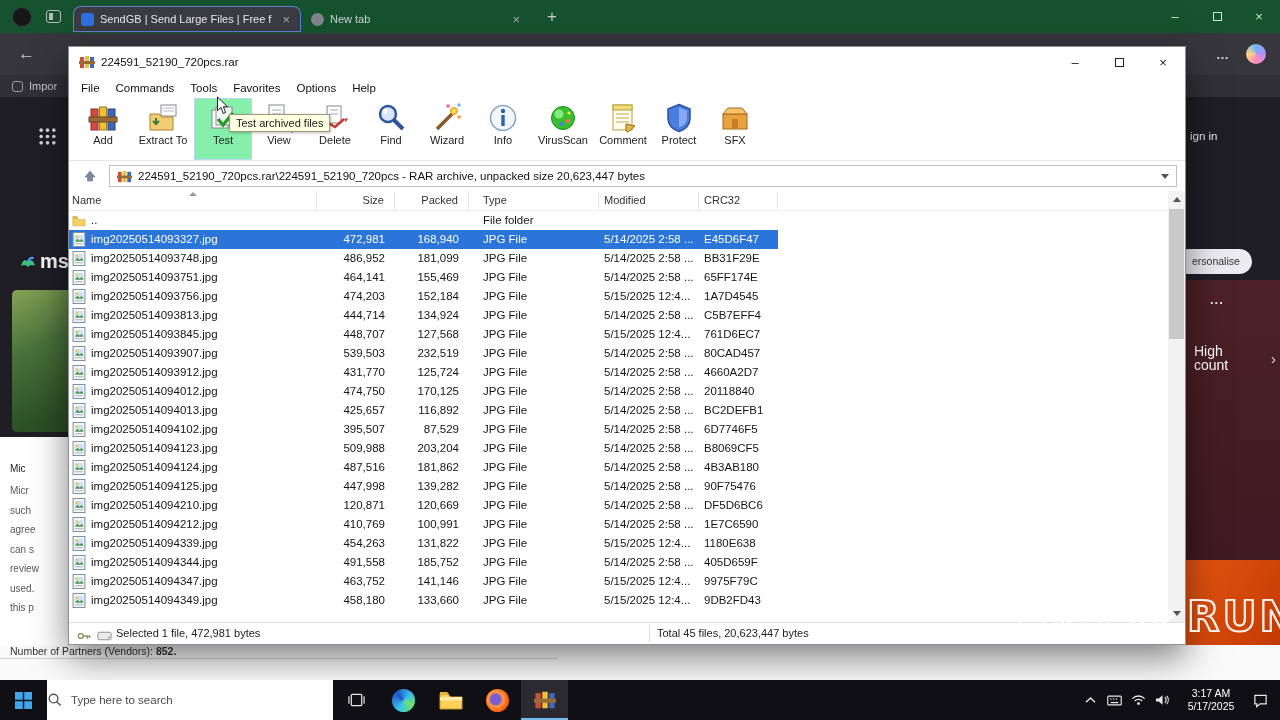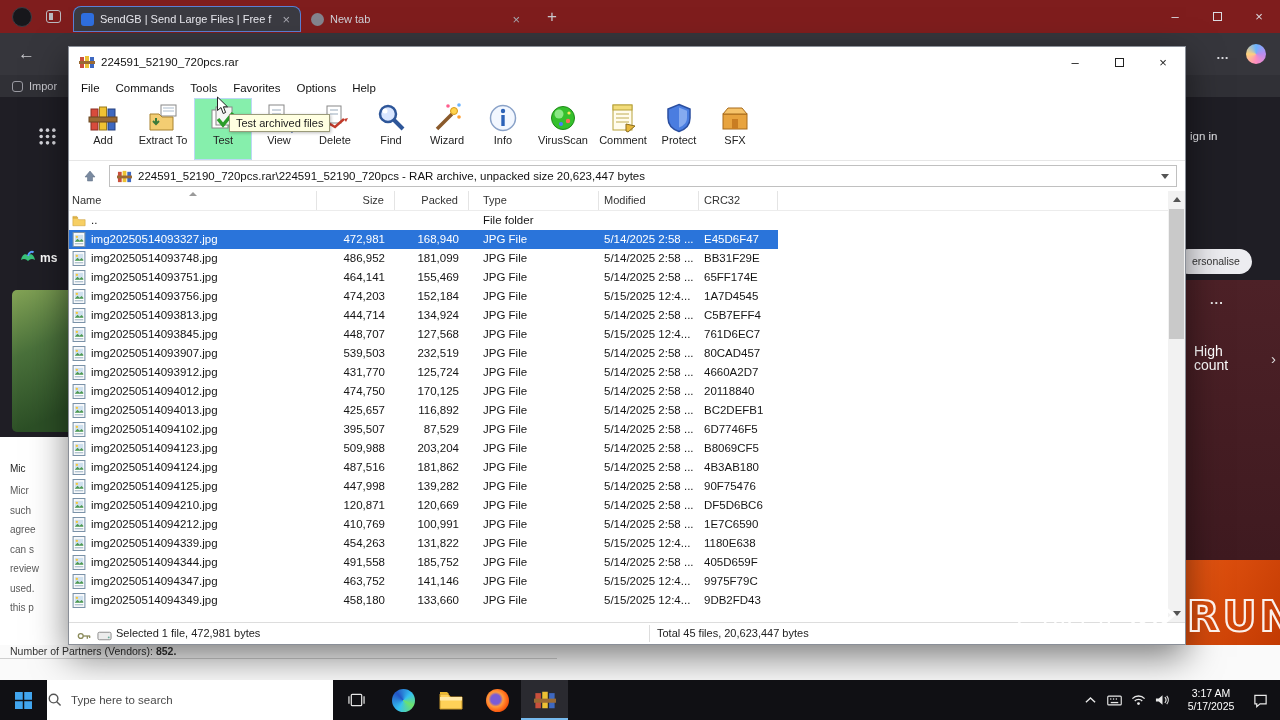--- a/index.html
+++ b/index.html
@@ -2,21 +2,21 @@
 <html><head>
 <meta charset="utf-8">
 <style>
   html,body{margin:0;padding:0;background:#000;}
   *{box-sizing:border-box;}
   #screen{position:relative;width:1280px;height:720px;overflow:hidden;background:#1f1e25;
           font-family:"Liberation Sans","DejaVu Sans",sans-serif;}
 
   
   #chrome{position:absolute;top:0;left:0;width:1280px;height:97px;background:#333338;z-index:2;}
-  #tabstrip{position:absolute;top:0;left:0;right:0;height:33px;background:#7f1d1d;display:flex;align-items:center;}
+  #tabstrip{position:absolute;top:0;left:0;right:0;height:33px;background:#14532d;display:flex;align-items:center;}
   .avatar{width:20px;height:20px;border-radius:50%;background:#17171b;border:1px solid #3c3c44;margin:0 6px 0 12px;flex:none;}
   .vtabs{width:15px;height:13px;border:1.5px solid #b9b9c0;border-radius:3px;margin:0 12px 0 8px;position:relative;flex:none;}
   .vtabs::after{content:"";position:absolute;left:1.5px;top:1.5px;width:4px;height:7px;background:#b9b9c0;}
   .tab{width:228px;height:26px;margin:5px 2px 0 0;border-radius:8px 8px 0 0;display:flex;align-items:center;gap:6px;
        padding:0 8px;color:#cfcfd6;font-size:11px;}
   .tab.active{background:#3b3b42;box-shadow:inset 0 0 0 1px #5b7fd4;color:#e8e8ee;}
   .tab-title{flex:1;overflow:hidden;white-space:nowrap;}
   .tab-close{color:#a8a8b0;font-size:13px;padding:0 3px;flex:none;}
   .fav1{width:13px;height:13px;border-radius:3px;background:#2f6fe0;flex:none;}
   .fav2{width:13px;height:13px;border-radius:50%;background:#84848e;flex:none;}
@@ -29,21 +29,21 @@
   .nav-right{margin-left:auto;display:flex;align-items:center;gap:16px;margin-right:14px;}
   .ellip{color:#d9d9de;font-size:13px;font-weight:bold;letter-spacing:1px;}
   .copilot{width:20px;height:20px;border-radius:50%;background:conic-gradient(#6ab4ff,#b98cf0,#ff8cc0,#ffd27c,#6ab4ff);}
   #bookmarks{position:absolute;top:75px;left:0;right:0;height:22px;background:#303036;display:flex;align-items:center;
              color:#c6c6cc;font-size:11px;gap:6px;padding-left:12px;}
   .bm-icon{width:11px;height:11px;border:1.3px solid #9a9aa2;border-radius:3px;flex:none;}
 
   
   #page{position:absolute;top:97px;left:0;width:1280px;height:583px;background:#1f1e25;overflow:hidden;z-index:1;}
   #waffle{position:absolute;left:38px;top:30px;}
-  #msn-logo{position:absolute;left:20px;top:153px;display:flex;align-items:center;gap:4px;color:#fff;font-weight:bold;font-size:12px;}
+  #msn-logo{position:absolute;left:20px;top:153px;display:flex;align-items:center;gap:4px;color:#fff;font-weight:bold;font-size:20px;}
   #photo{position:absolute;left:12px;top:193px;width:64px;height:142px;border-radius:5px 0 0 5px;
          background:linear-gradient(155deg,#84a456 0%,#4a713b 40%,#2c4f26 85%);}
   #article-card{position:absolute;left:0;top:340px;width:77px;height:243px;background:#fff;padding:26px 0 0 10px;}
   .art-title{font-size:10px;font-weight:normal;color:#1c1c1c;margin-bottom:7px;}
   .art-line{font-size:10px;color:#5a5a5a;line-height:19.5px;white-space:nowrap;}
   #signin{position:absolute;left:1190px;top:33px;color:#e8e8ec;font-size:11.5px;}
   #personalise{position:absolute;left:1176px;top:152px;height:25px;line-height:25px;padding:0 12px 0 16px;
                background:#ececf0;color:#333;font-size:10.5px;border-radius:13px;}
   #maroon-panel{position:absolute;left:1186px;top:183px;width:94px;height:280px;background:linear-gradient(#4d2127,#3f1a20);}
   #maroon-panel .dots{position:absolute;left:24px;top:12px;color:#e8e8e8;font-size:13px;font-weight:bold;letter-spacing:1px;}

